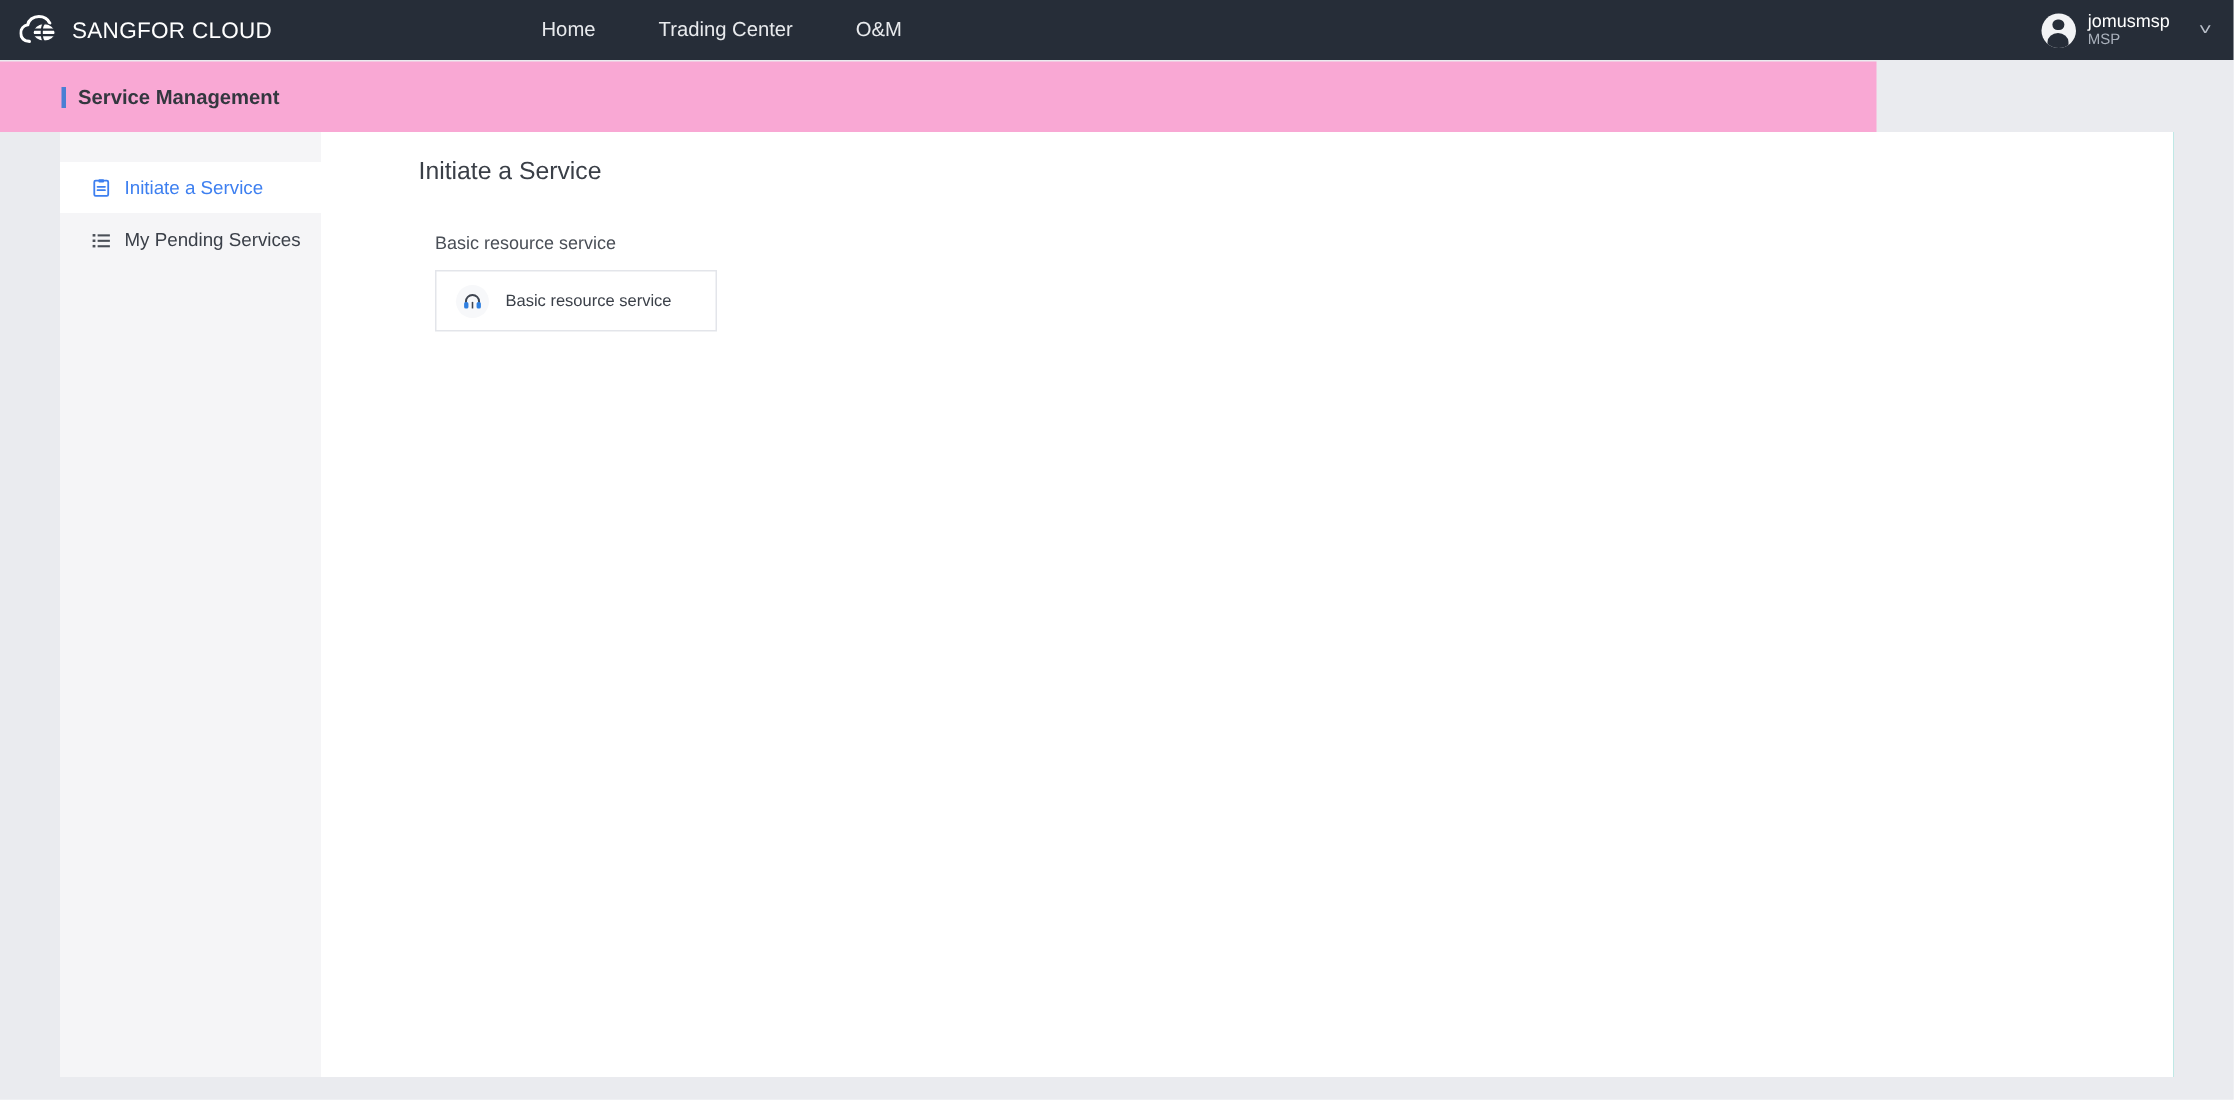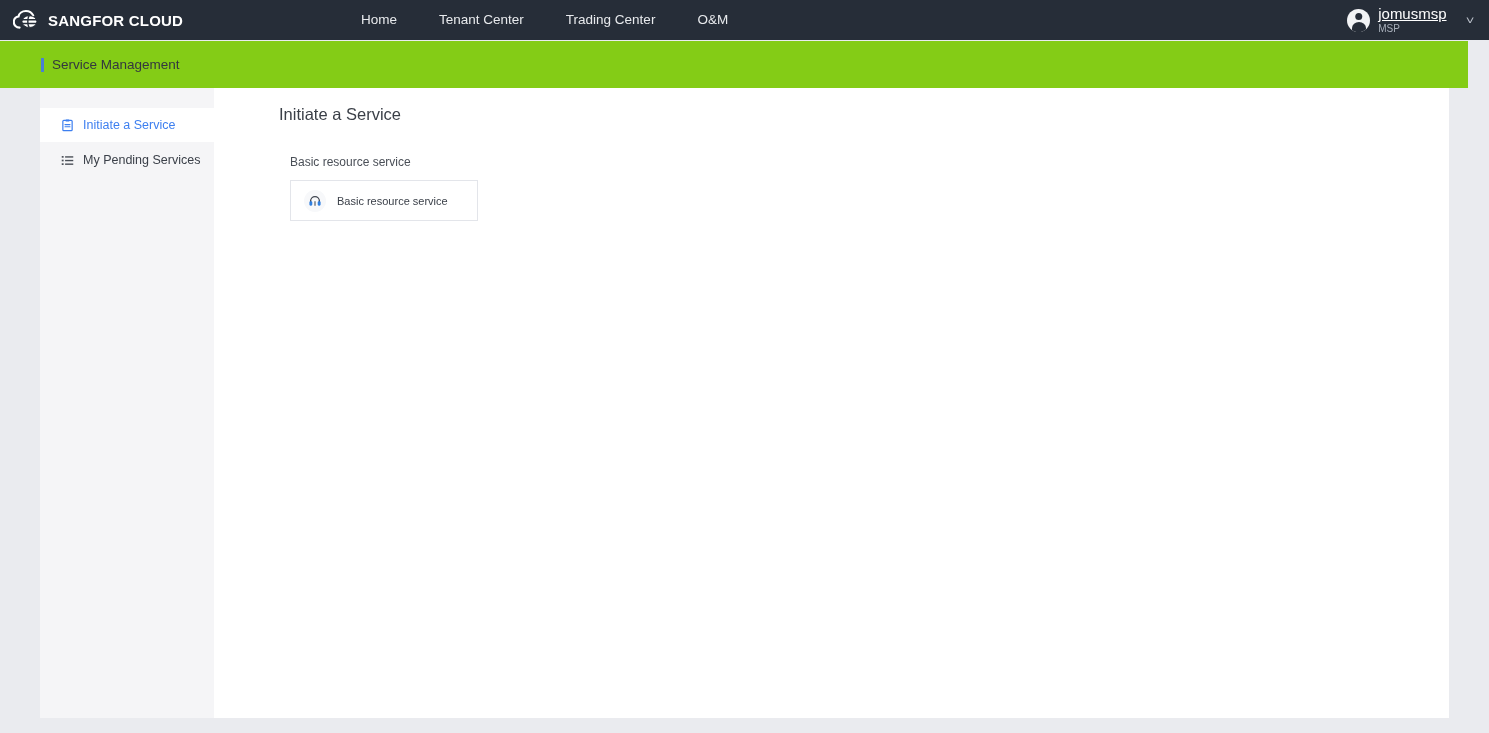--- a/index.html
+++ b/index.html
@@ -21,21 +21,20 @@
     background: #262d38;
     display: flex;
     align-items: center;
   }
   .brand {
     display: flex;
     align-items: center;
     padding-left: 13px;
     gap: 9px;
     cursor: pointer;
-    font-weight: bold;
   }
   .brand-logo { width: 26px; height: 22px; display: block; }
   .brand-name {
     color: #ffffff;
     font-size: 15px;
     letter-spacing: .2px;
     white-space: nowrap;
   }
 
   .mainnav {
@@ -88,39 +87,40 @@
   .avatar::after {
     content: "";
     position: absolute;
     left: 50%; top: 13.5px;
     transform: translateX(-50%);
     width: 14px; height: 12px;
     border-radius: 50% 50% 0 0;
     background: #262d38;
   }
   .usertext { display: flex; flex-direction: column; line-height: 1.12; }
-  .user-name { color: #ffffff; font-size: 15px; text-decoration: underline; }
+  .user-name { color: #ffffff; font-size: 12px; }
   .user-role { color: #a9b0bb; font-size: 10px; }
   .chevron {
     color: #b8bec8;
     font-size: 11px;
     margin-left: 12px;
     margin-right: 2px;
     transform: scaleX(1.35);
   }
 
   
   .crumbbar {
     position: absolute;
     top: 41px; left: 0;
-    width: 1468px;
+    width: 1251px;
     height: 47px;
-    background: #84cc16;
-    display: flex;
-    align-items: center;
+    background: #f9a8d4;
+    display: flex;
+    align-items: center;
+    font-weight: bold;
   }
   .crumb-wrap {
     display: flex;
     align-items: center;
     gap: 8px;
     padding-left: 41px;
   }
   .crumb-bar {
     width: 3px; height: 14px;
     background: #4a7fd4;
@@ -225,21 +225,20 @@
         <ellipse cx="16.4" cy="12.6" rx="7.4" ry="5.9" fill="none" stroke="#262d38" stroke-width="0.9"></ellipse>
         <path d="M9.3 10.8h14.2M9.3 14.4h14.2" stroke="#262d38" stroke-width="1.5" stroke-linecap="round"></path>
         <path d="M16.4 6.7c-2.1 1.8-2.1 10 0 11.8" fill="none" stroke="#262d38" stroke-width="1.4"></path>
       </svg>
     </span>
     <span class="brand-name">SANGFOR CLOUD</span>
   </div>
 
   <nav class="mainnav">
     <span class="nav-item">Home</span>
-    <span class="nav-item">Tenant Center</span>
     <span class="nav-item">Trading Center</span>
     <span class="nav-item">O&amp;M</span>
   </nav>
 
   <div class="userbox">
     <span class="avatar"></span>
     <span class="usertext">
       <span class="user-name">jomusmsp</span>
       <span class="user-role">MSP</span>
     </span>

